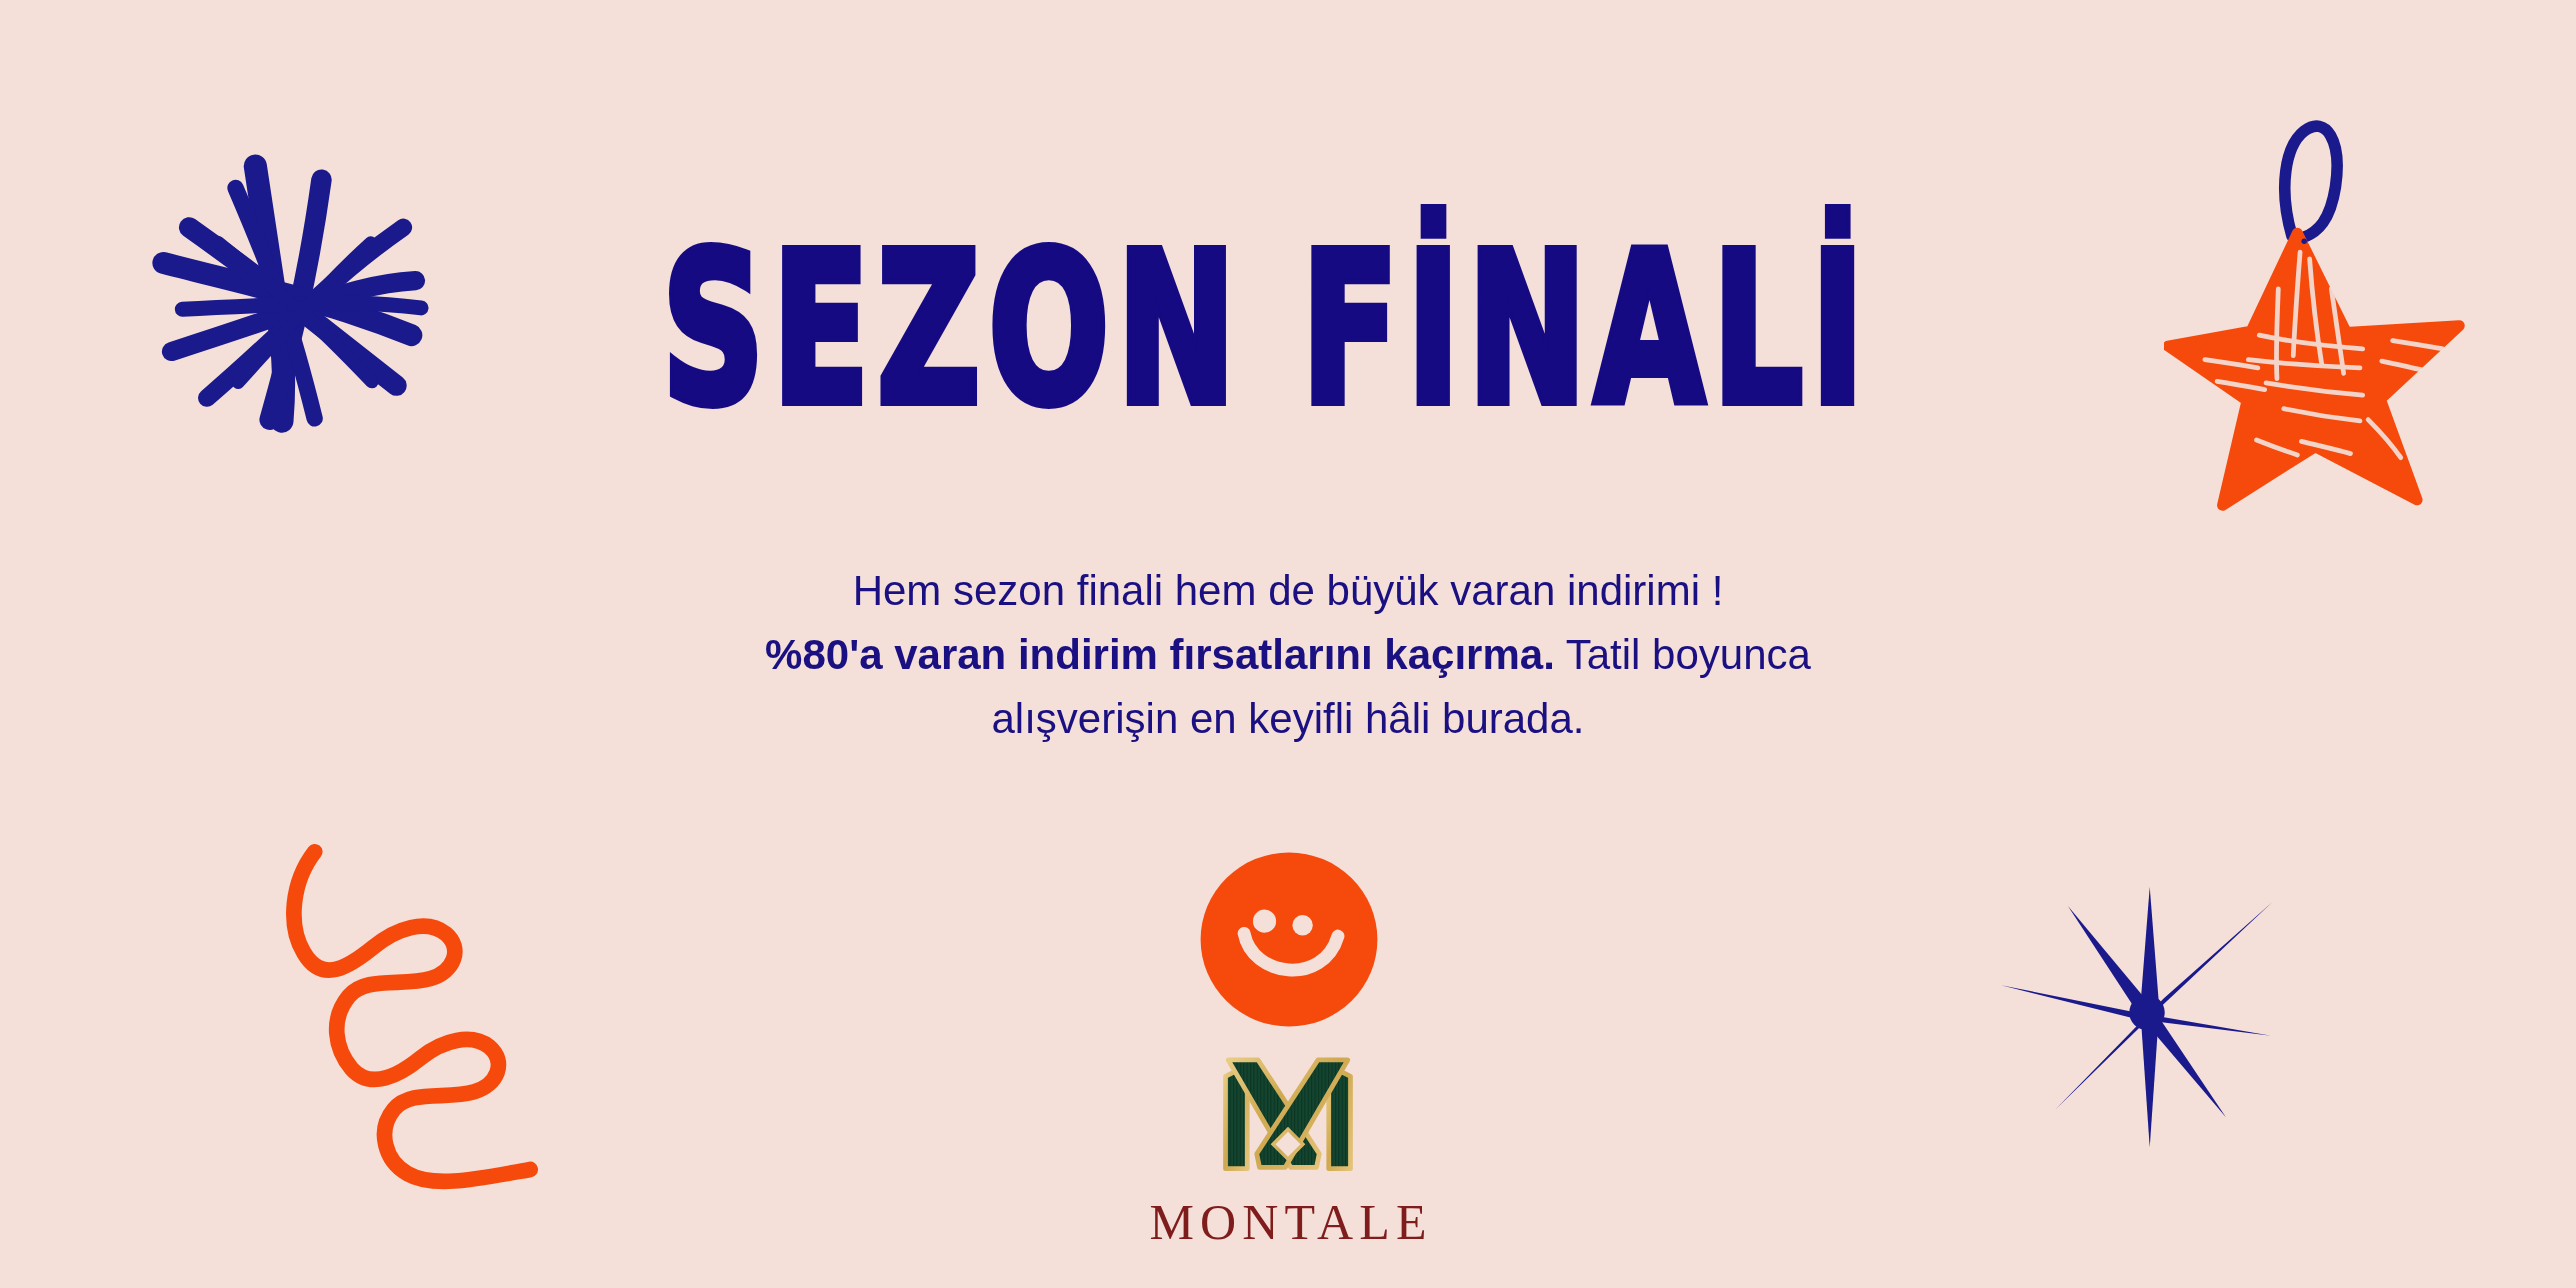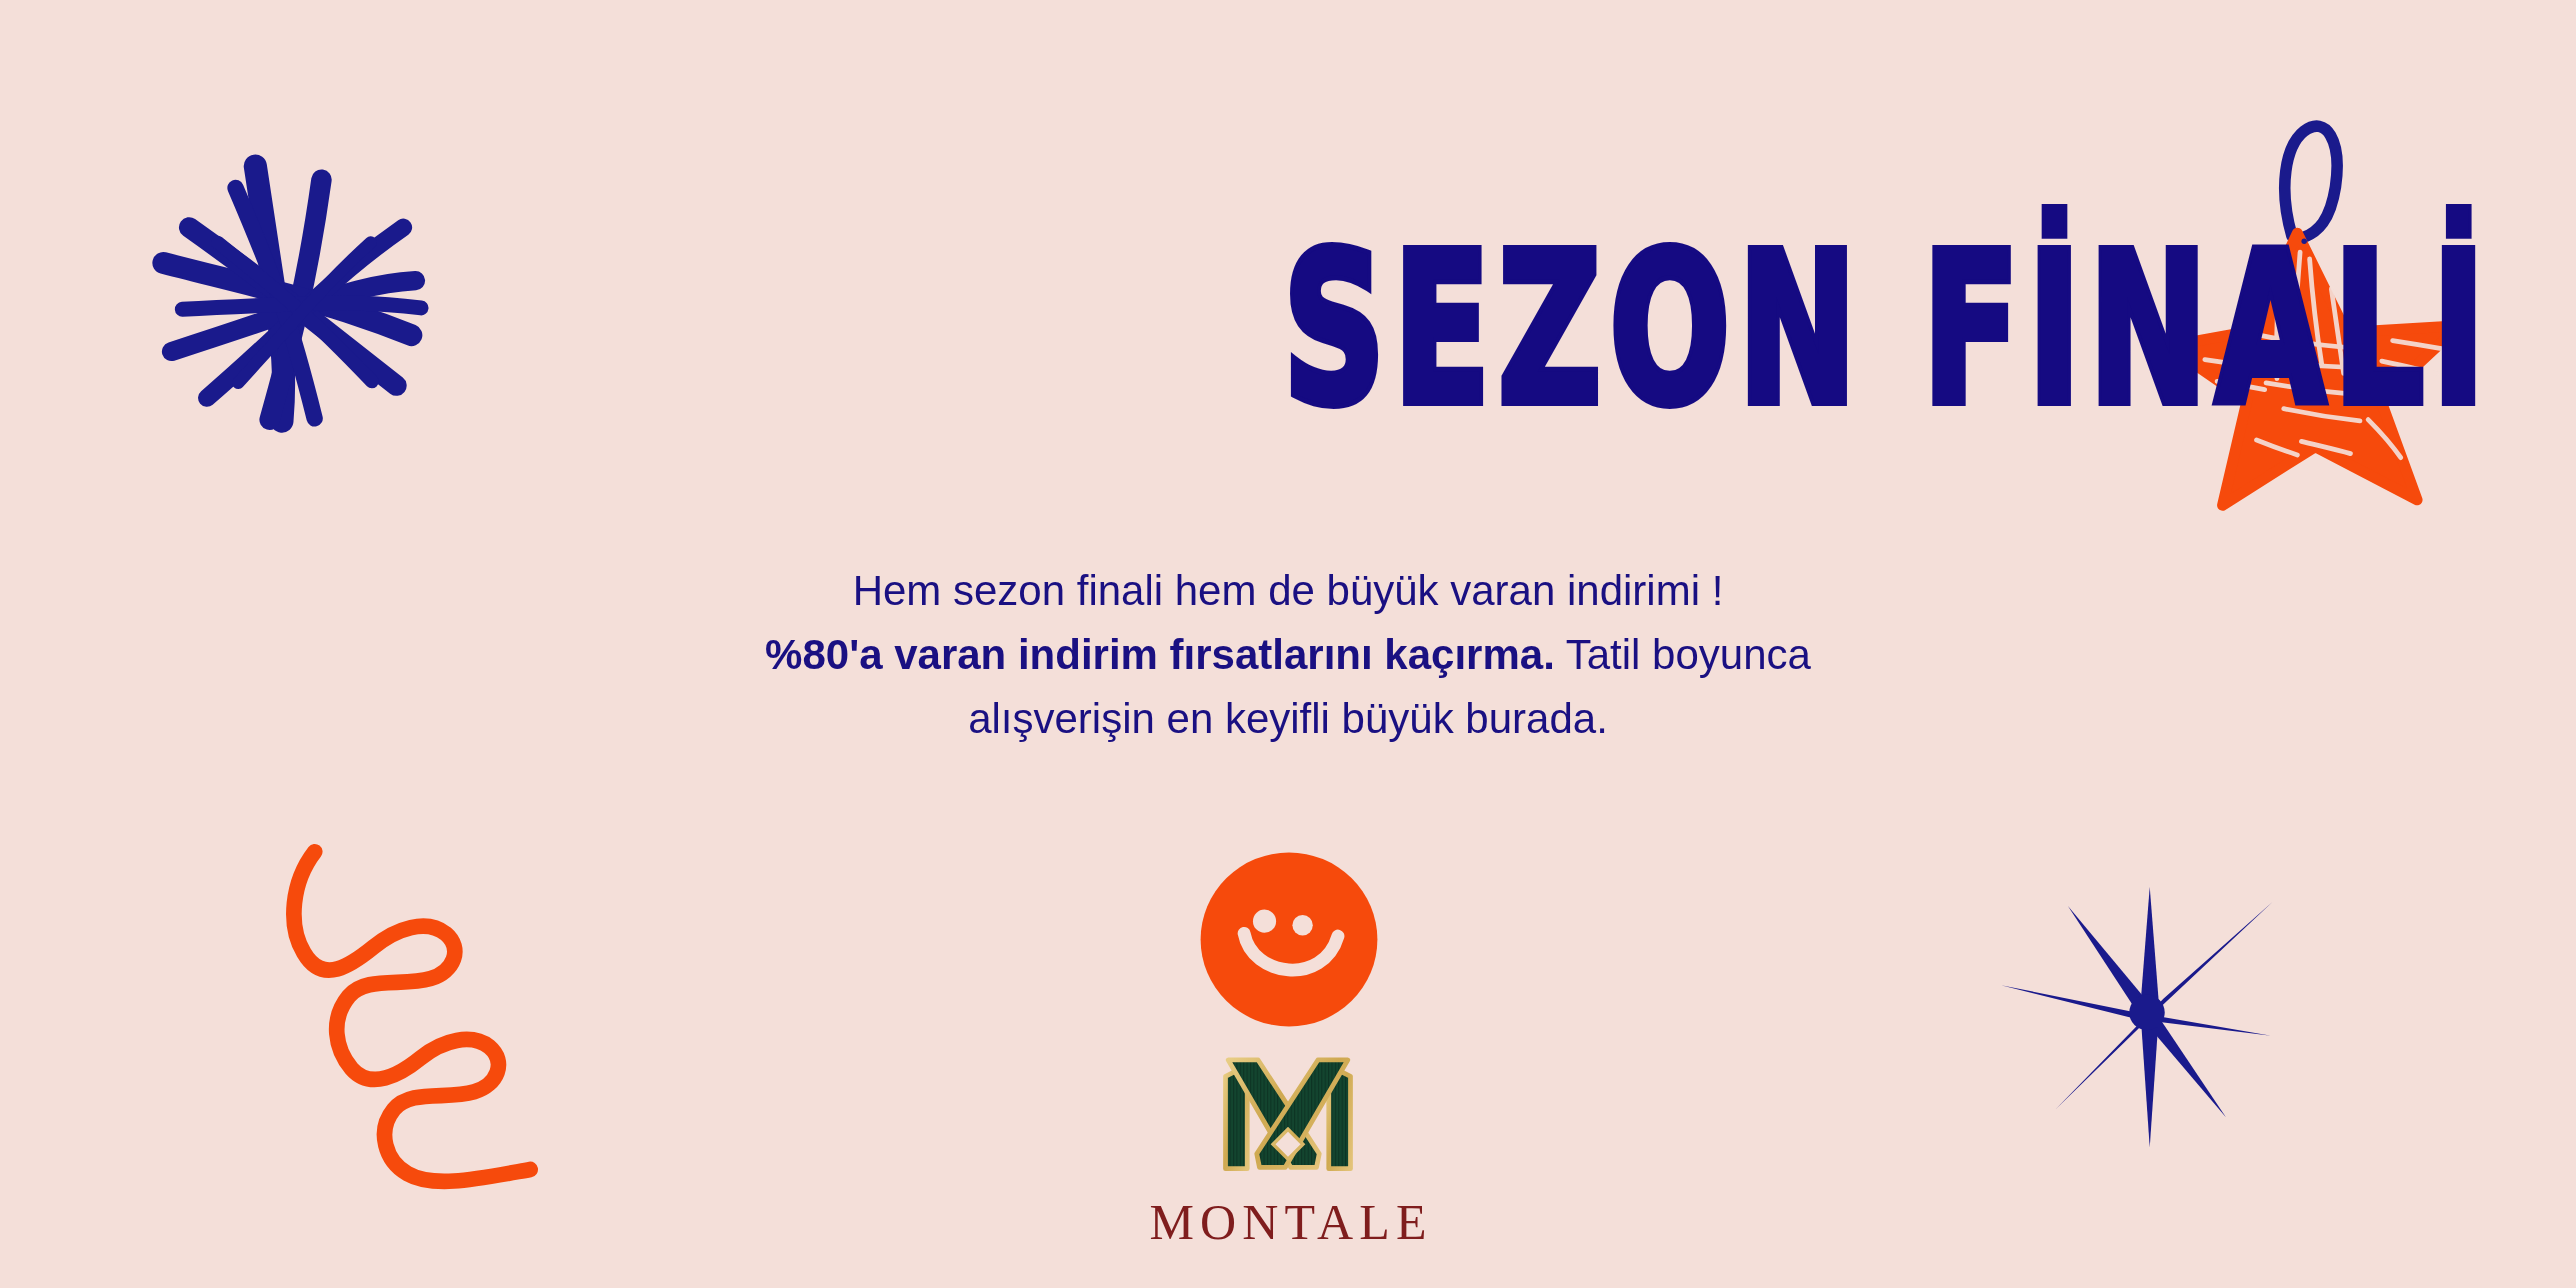--- a/index.html
+++ b/index.html
@@ -29,22 +29,21 @@
   #doodle-star-ornament  { left: 2164px; top: 106px;  width: 313px; height: 423px; }
   #doodle-squiggle       { left: 252px;  top: 838px; width: 300px; height: 382px; }
   #doodle-asterisk-navy  { left: 1997px; top: 872px; width: 300px; height: 300px; }
 
   
   #headline {
     position: absolute;
     left: 0;
     top: 225px;
     width: 2534px;
-    text-align: right;
-    padding-left: 27px;
+    text-align: center;
   }
   #headline-text {
     display: inline-block;
     color: #150a82;
     font-family: "DejaVu Sans", sans-serif;
     font-weight: 700;
     font-size: 157px;
     line-height: 1;
     letter-spacing: 9.5px;
     transform: scaleX(0.90) scaleY(1.32);
@@ -144,21 +143,21 @@
     </svg>
   </div>
 
   <div id="headline">
     <span id="headline-text">SEZON FİNALİ</span>
   </div>
 
   <div id="body-copy">
     <span class="line">Hem sezon finali hem de büyük varan indirimi !</span>
     <span class="line"><span class="strong">%80'a varan indirim fırsatlarını kaçırma.</span><span> Tatil boyunca</span></span>
-    <span class="line">alışverişin en keyifli büyük burada.</span>
+    <span class="line">alışverişin en keyifli hâli burada.</span>
   </div>
 
   <div class="doodle" id="doodle-squiggle">
     <svg viewBox="0 0 440 560" width="300" height="382" aria-hidden="true">
       <path d="M92 20
                C58 64 52 128 76 168
                C104 216 146 186 178 160
                C212 132 256 118 284 140
                C310 162 296 196 262 206
                C222 218 166 202 142 232

